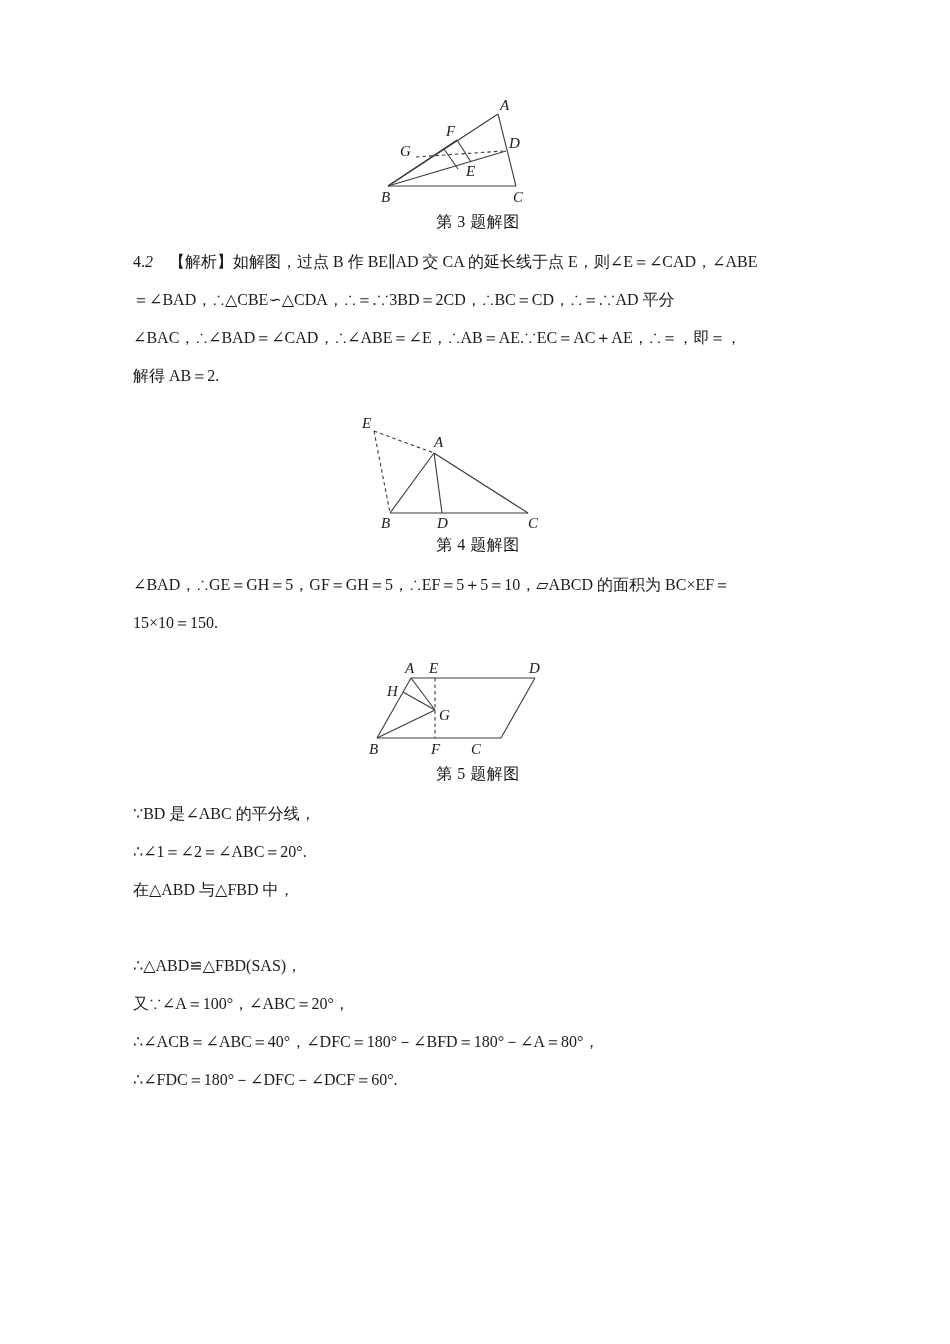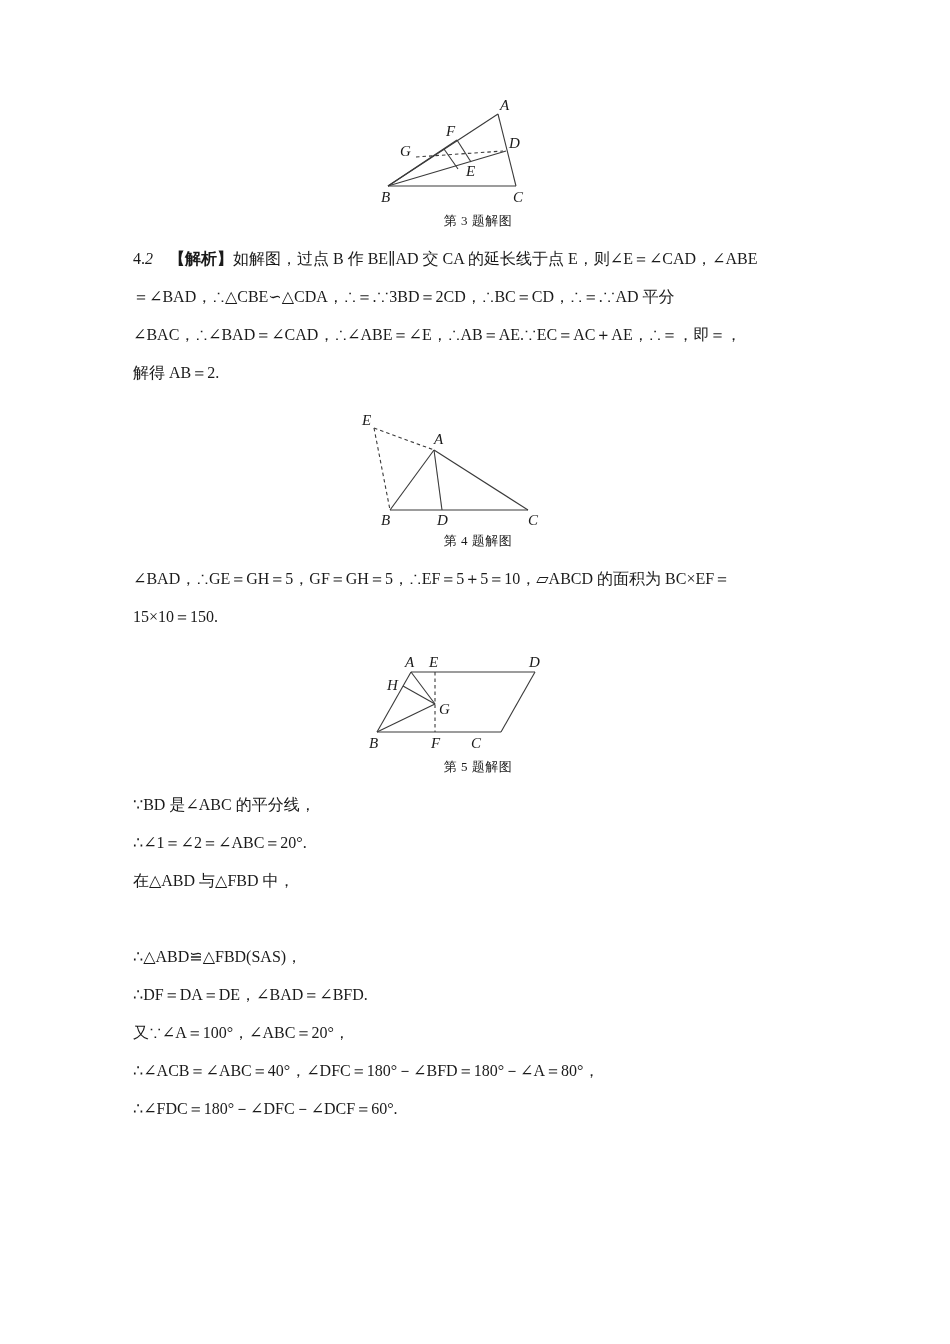--- a/index.html
+++ b/index.html
@@ -35,38 +35,38 @@
     width: 100%;
     display: flex;
     flex-direction: column;
     align-items: center;
   }
   .figure-svg {
     display: block;
   }
   .figure-caption {
     text-align: right;
-    font-size: 13px;
+    font-size: 16px;
     font-family: "Liberation Serif", "DejaVu Serif", serif;
     letter-spacing: 0.5px;
     margin-top: 6px;
     margin-bottom: 2px;
   }
   .para-line {
     font-size: 16px;
     line-height: 38px;
     margin: 0;
     white-space: nowrap;
   }
   .solution-num {
     font-family: "Liberation Serif", "DejaVu Serif", serif;
     font-size: 16px;
   }
   .jiexi {
-    font-weight: bold;
+    font-weight: normal;
     font-size: 16px;
   }
   i, .it {
     font-style: italic;
     font-family: "Liberation Serif", "DejaVu Serif", serif;
   }
   .gap-sm { height: 8px; }
   .gap-md { height: 16px; }
   .blankline { height: 38px; }
 
@@ -212,23 +212,20 @@
         <span>∴∠1＝∠2＝∠ABC＝20°.</span>
       </div>
       <div class="para-line">
         <span>在△ABD 与△FBD 中，</span>
       </div>
       <div class="blankline"></div>
       <div class="para-line">
         <span>∴△ABD≌△FBD(SAS)，</span>
       </div>
       <div class="para-line">
-        <span>∴DF＝DA＝DE，∠BAD＝∠BFD.</span>
-      </div>
-      <div class="para-line">
         <span>又∵∠A＝100°，∠ABC＝20°，</span>
       </div>
       <div class="para-line">
         <span>∴∠ACB＝∠ABC＝40°，∠DFC＝180°－∠BFD＝180°－∠A＝80°，</span>
       </div>
       <div class="para-line">
         <span>∴∠FDC＝180°－∠DFC－∠DCF＝60°.</span>
       </div>
     </div>
 

